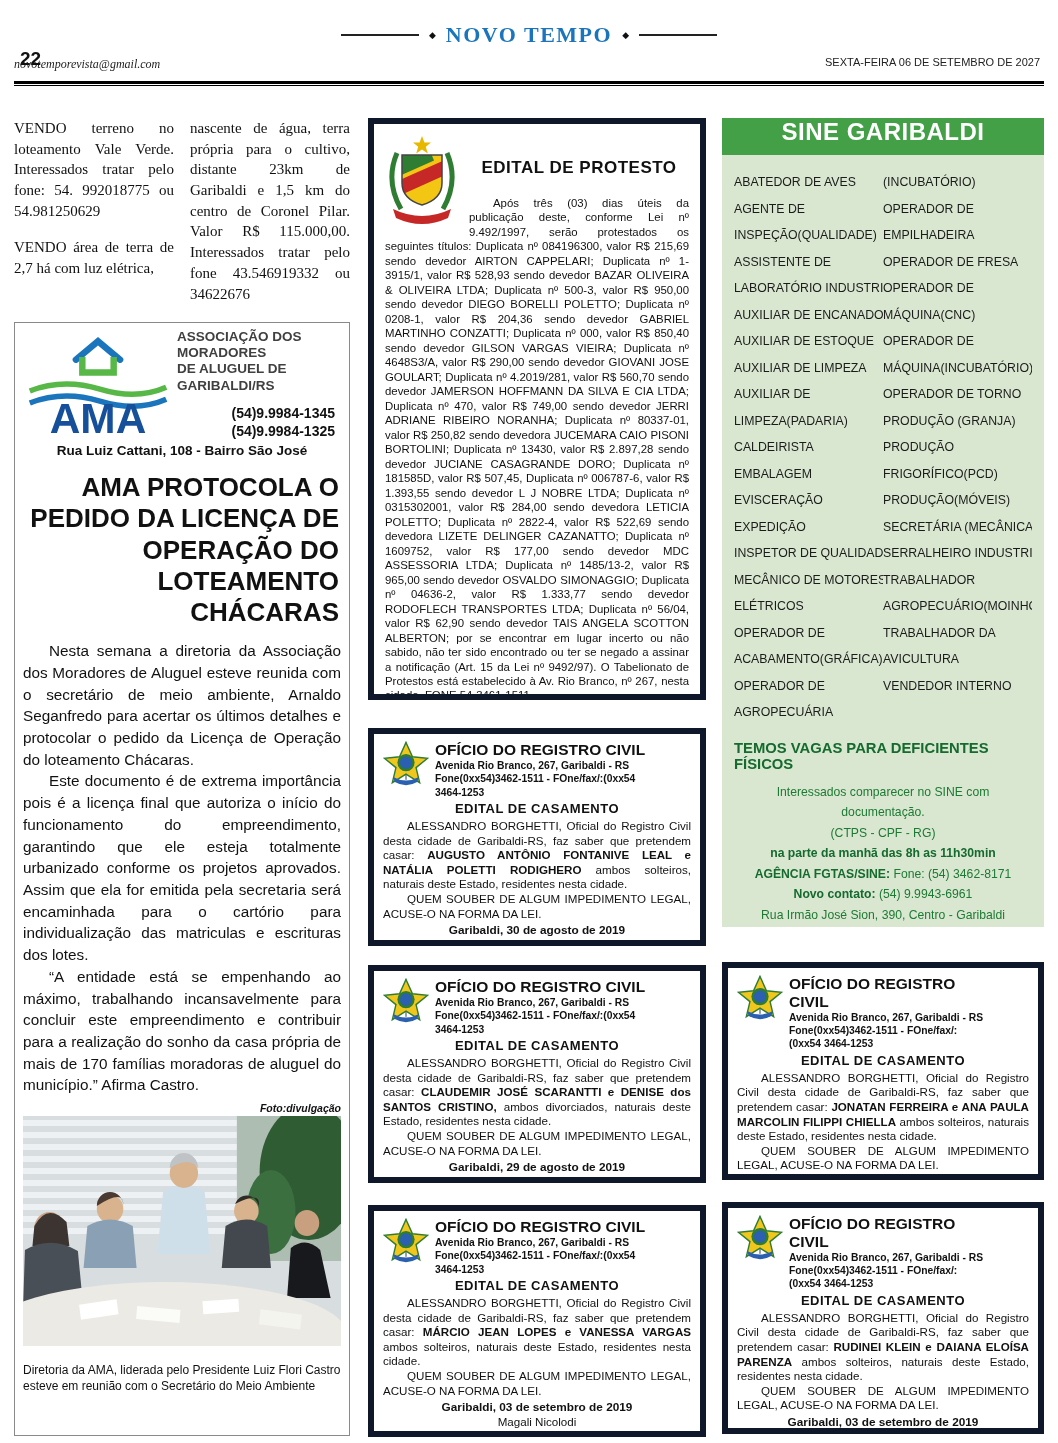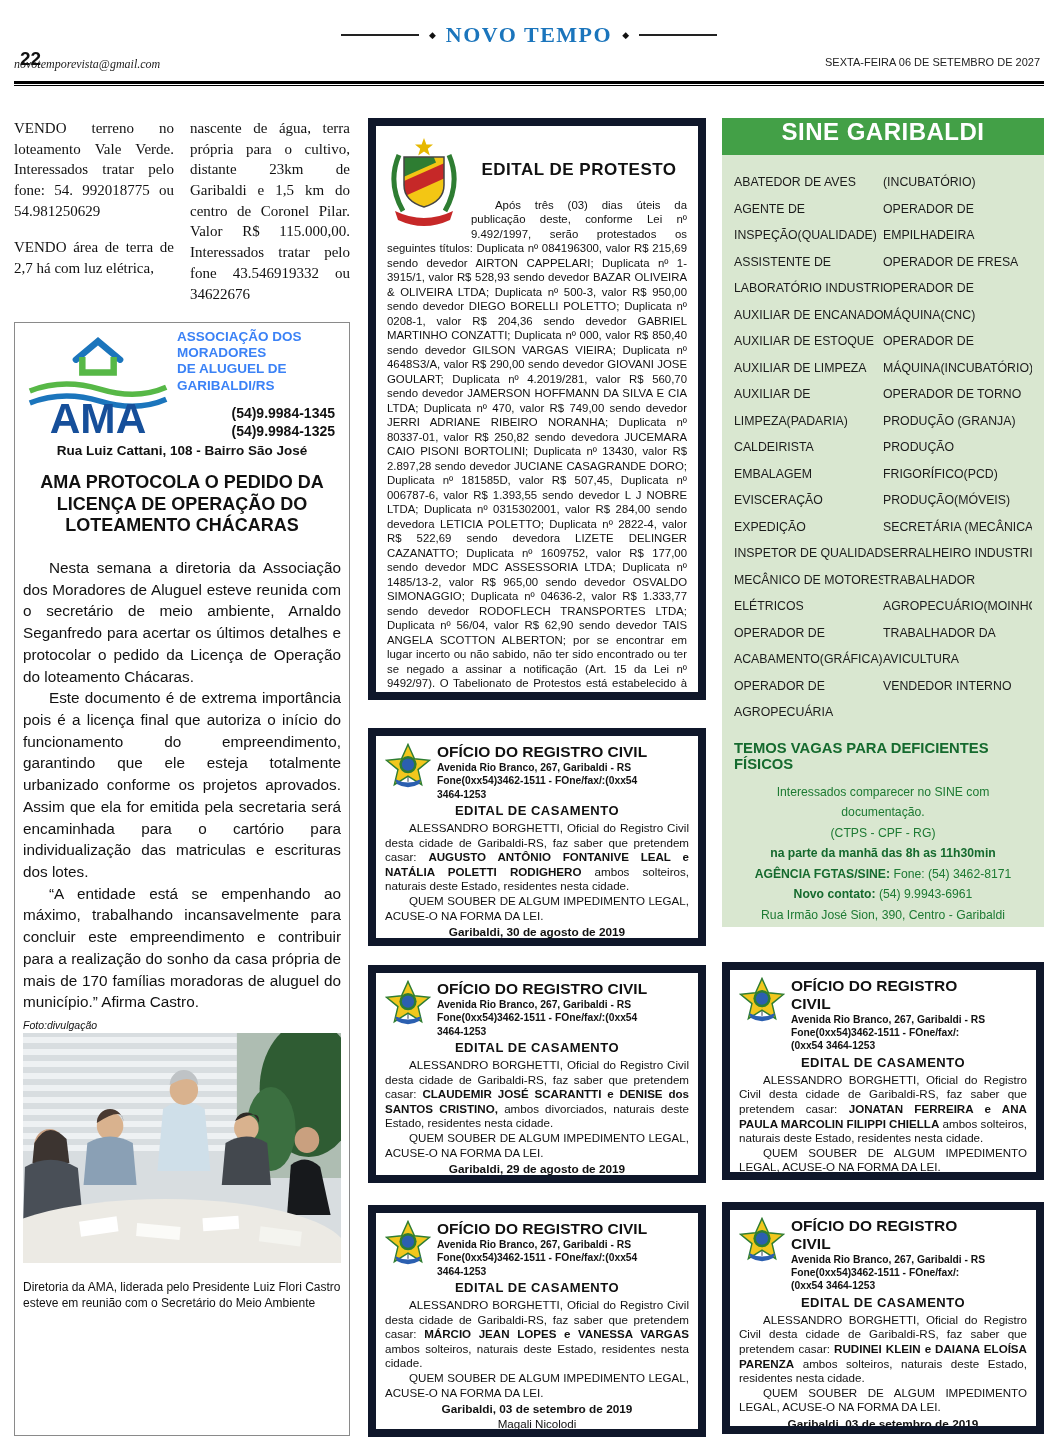--- a/index.html
+++ b/index.html
@@ -29,30 +29,30 @@
   
   .classifieds { display:flex; gap:16px; height:198px; overflow:hidden;
                  font-family:"Liberation Serif", serif; font-size:15px; line-height:1.38; text-align:justify; }
   .classifieds > div { width:50%; }
   .cad + .cad { margin-top:16px; }
   
   .ama-box { margin-top:6px; border:1px solid #8a8a8a; height:1114px; padding:6px 8px; overflow:hidden; }
   .ama-head { display:flex; gap:4px; align-items:center; }
   .ama-logo svg { width:150px; height:106px; display:block; }
   .ama-contact { flex:1; }
-  .org-name { color:#3b82f6; font-weight:bold; font-size:13.5px; line-height:1.2; }
+  .org-name { color:#404040; font-weight:bold; font-size:13.5px; line-height:1.2; }
   .phones { margin-top:10px; text-align:right; font-weight:bold; font-size:14px; line-height:1.3; padding-right:6px; }
   .ama-address { text-align:center; font-weight:bold; font-size:13.5px; margin-top:3px; }
-  .headline { font-size:18px; font-weight:bold; text-align:center; line-height:1.2; margin:14px 2px 20px; }
+  .headline { font-size:26px; font-weight:bold; text-align:right; line-height:1.2; margin:14px 2px 12px; }
   .para { text-align:justify; text-indent:26px; font-size:15.3px; line-height:1.42; }
-  .photo-credit { font-style:italic; font-size:10.5px; margin:6px 0 2px; }
+  .photo-credit { text-align:right; font-style:italic; font-size:10.5px; margin:6px 0 2px;font-weight:bold; }
   .photo svg { width:100%; height:230px; display:block; }
   .photo-caption { font-size:12px; line-height:1.3; margin-top:17px; }
   
-  .box { border:8px solid #0f172a; background:#fff; overflow:hidden; }
+  .box { border:6px solid #0f172a; background:#fff; overflow:hidden; }
   .protesto { height:582px; padding:10px 11px; }
   .prot-logo svg { float:left; width:74px; height:94px; margin:0 10px 4px 0; }
   .prot-title { text-align:center; font-weight:bold; font-size:17px; letter-spacing:.5px; padding:24px 0 18px; }
   .prot-body { font-size:11.4px; line-height:1.27; text-align:justify; text-indent:24px; }
   .prot-date { text-align:center; font-size:11.2px; margin-top:12px; }
   
   .casamento { padding:7px 9px; height:218px; }
   .casamento.tall { height:232px; }
   .mt28 { margin-top:28px; } .mt19 { margin-top:19px; } .mt22 { margin-top:22px; } .mt35 { margin-top:35px; }
   .reg-head { display:flex; gap:6px; align-items:flex-start; }

